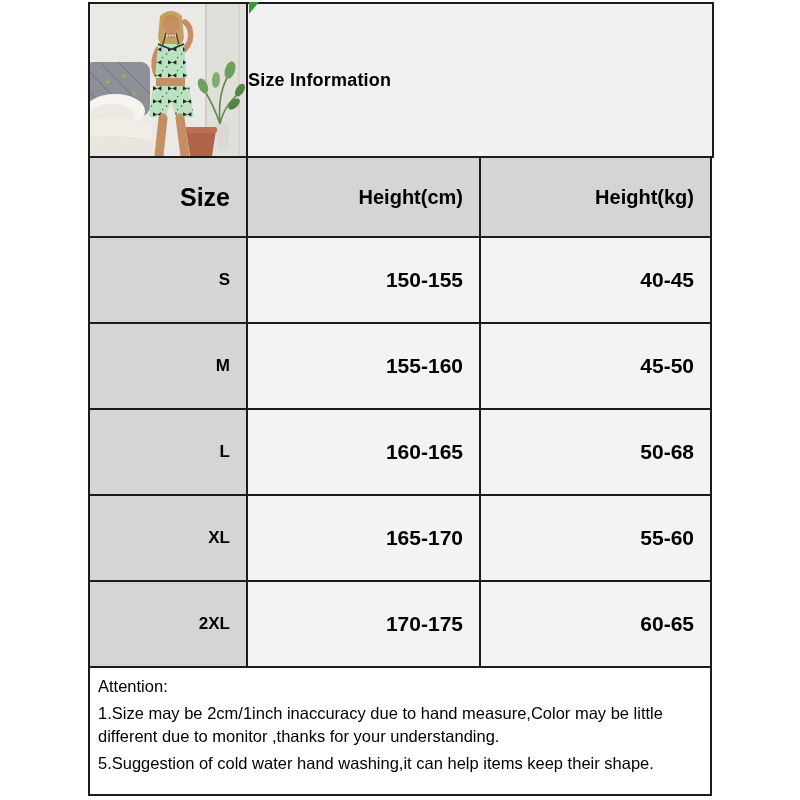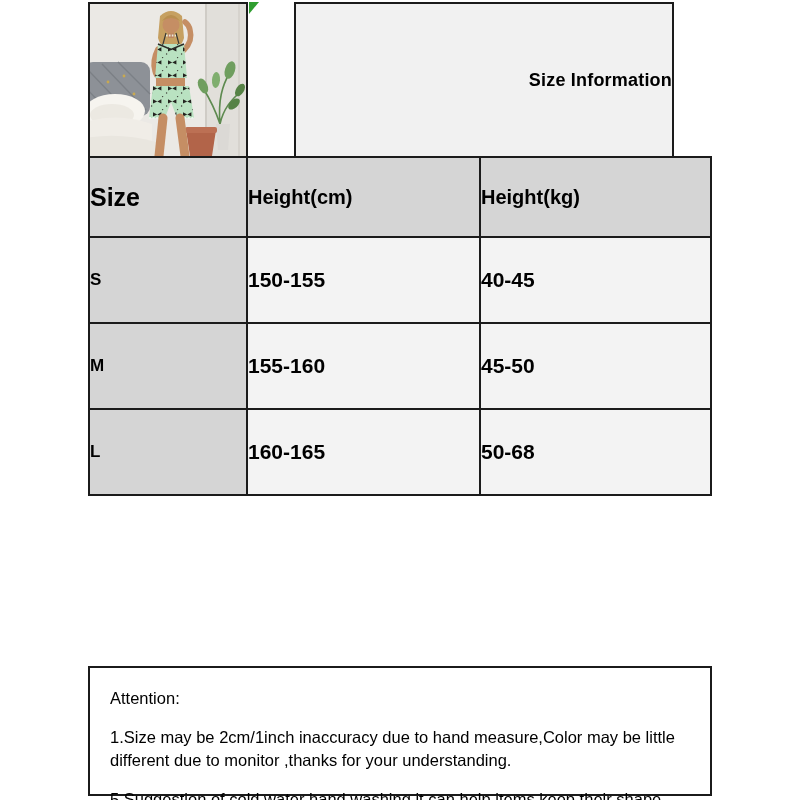--- a/index.html
+++ b/index.html
@@ -12,40 +12,40 @@
   .sheet { position: relative; width: 800px; height: 800px; background: #fff; overflow: hidden; }
 
   
   .photo-cell {
     position: absolute; left: 88px; top: 2px; width: 160px; height: 156px;
     border: 2px solid #1b1b1b; box-sizing: border-box; overflow: hidden;
     background: #e9e7e3;
   }
   .photo-cell svg { display: block; width: 100%; height: 100%; }
   .title-cell {
-    position: absolute; left: 246px; top: 2px; width: 380px; height: 156px;
+    position: absolute; left: 246px; top: 2px; width: 468px; height: 156px;
     border: 2px solid #1b1b1b; box-sizing: border-box;
     background: #f1f1f1;
-    display: flex; align-items: center; justify-content: flex-end; margin-left: 48px;
+    display: flex; align-items: center; justify-content: flex-start;
   }
   .title-cell .title-text { font-size: 18px; font-weight: 700; letter-spacing: 0.2px; }
   .corner-mark {
     position: absolute; left: 249px; top: 2px; width: 0; height: 0;
     border-top: 12px solid #2f9e2f; border-right: 10px solid transparent;
   }
 
   
   table.size-table {
     position: absolute; left: 88px; top: 156px;
     border-collapse: collapse; table-layout: fixed;
   }
   table.size-table td, table.size-table th {
     border: 2px solid #1b1b1b;
-    text-align: left; vertical-align: middle;
-    padding: 0;
+    text-align: right; vertical-align: middle;
+    padding: 16px;
   }
   col.c-size   { width: 158px; }
   col.c-height { width: 233px; }
   col.c-weight { width: 231px; }
   tr.head-row  { height: 80px; }
   tr.data-row  { height: 86px; }
   .th-bg { background: #d5d5d5; }
   .td-bg { background: #f3f3f3; }
   .size-head { font-size: 25px; font-weight: 700; }
   .col-head  { font-size: 20px; font-weight: 700; }
@@ -53,21 +53,21 @@
   .cell-value { font-size: 21px; font-weight: 700; }
 
   
   .attention {
     position: absolute; left: 88px; top: 666px; width: 624px; height: 130px;
     border: 2px solid #1b1b1b; box-sizing: border-box;
     background: #fff;
     padding: 3px 4px;
     font-size: 16.5px; line-height: 23px; font-weight: 400;
   }
-  .attention p { margin: 16px; }
+  .attention p { margin: 4px; }
 </style>
 </head>
 <body>
 
 <div class="sheet">
 
   <div class="photo-cell" title="Model wearing a mint green bow-print cami and shorts pajama set in a bedroom with gray headboard and green plant">
     <svg viewBox="0 0 156 152" preserveAspectRatio="none">
       <defs>
         <pattern id="bows" width="15" height="13" patternUnits="userSpaceOnUse">
@@ -160,20 +160,30 @@
       <tr class="data-row">
         <td class="th-bg size-label">M</td>
         <td class="td-bg cell-value">155-160</td>
         <td class="td-bg cell-value">45-50</td>
       </tr>
       <tr class="data-row">
         <td class="th-bg size-label">L</td>
         <td class="td-bg cell-value">160-165</td>
         <td class="td-bg cell-value">50-68</td>
       </tr>
+      <tr class="data-row">
+        <td class="th-bg size-label">XL</td>
+        <td class="td-bg cell-value">165-170</td>
+        <td class="td-bg cell-value">55-60</td>
+      </tr>
+      <tr class="data-row">
+        <td class="th-bg size-label">2XL</td>
+        <td class="td-bg cell-value">170-175</td>
+        <td class="td-bg cell-value">60-65</td>
+      </tr>
     </tbody>
   </table>
 
   <div class="attention">
     <p>Attention:</p>
     <p>1.Size may be 2cm/1inch inaccuracy due to hand measure,Color may be little different due to monitor ,thanks for your understanding.</p>
     <p>5.Suggestion of cold water hand washing,it can help items keep their shape.</p>
   </div>
 
 </div>

